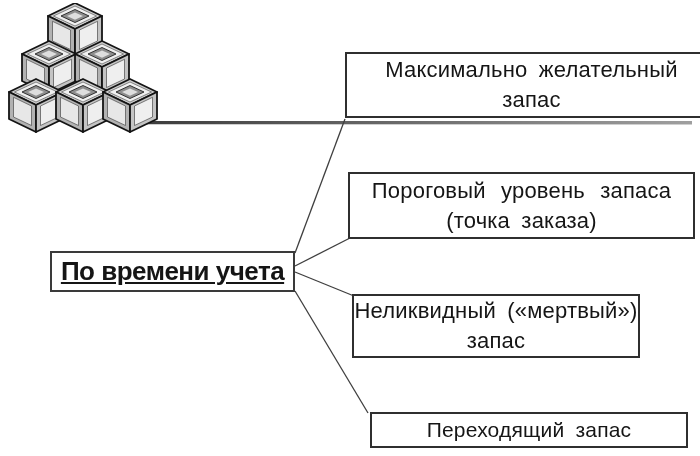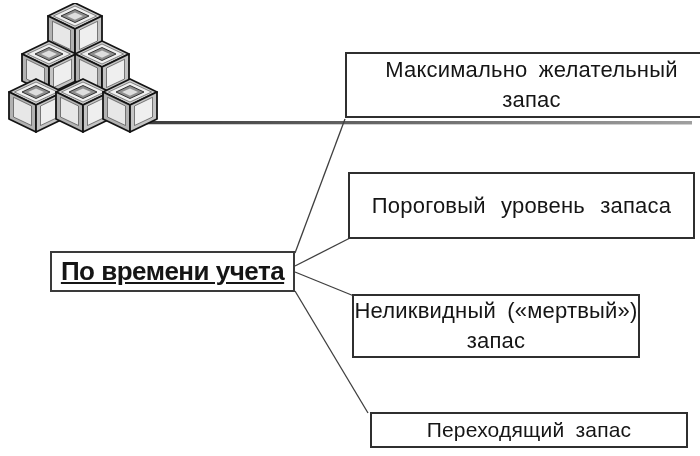--- a/index.html
+++ b/index.html
@@ -75,20 +75,21 @@
     <span class="line">По времени учета</span>
   </div>
 
   <div class="node branch b1">
     <span class="line l1">Максимально желательный</span>
     <span class="line l2">запас</span>
   </div>
 
   <div class="node branch b2">
     <span class="line l1">Пороговый уровень запаса</span>
+    <span class="line l2">(точка заказа)</span>
   </div>
 
   <div class="node branch b3">
     <span class="line l1">Неликвидный («мертвый»)</span>
     <span class="line l2">запас</span>
   </div>
 
   <div class="node branch b4">
     <span class="line l1">Переходящий запас</span>
 

